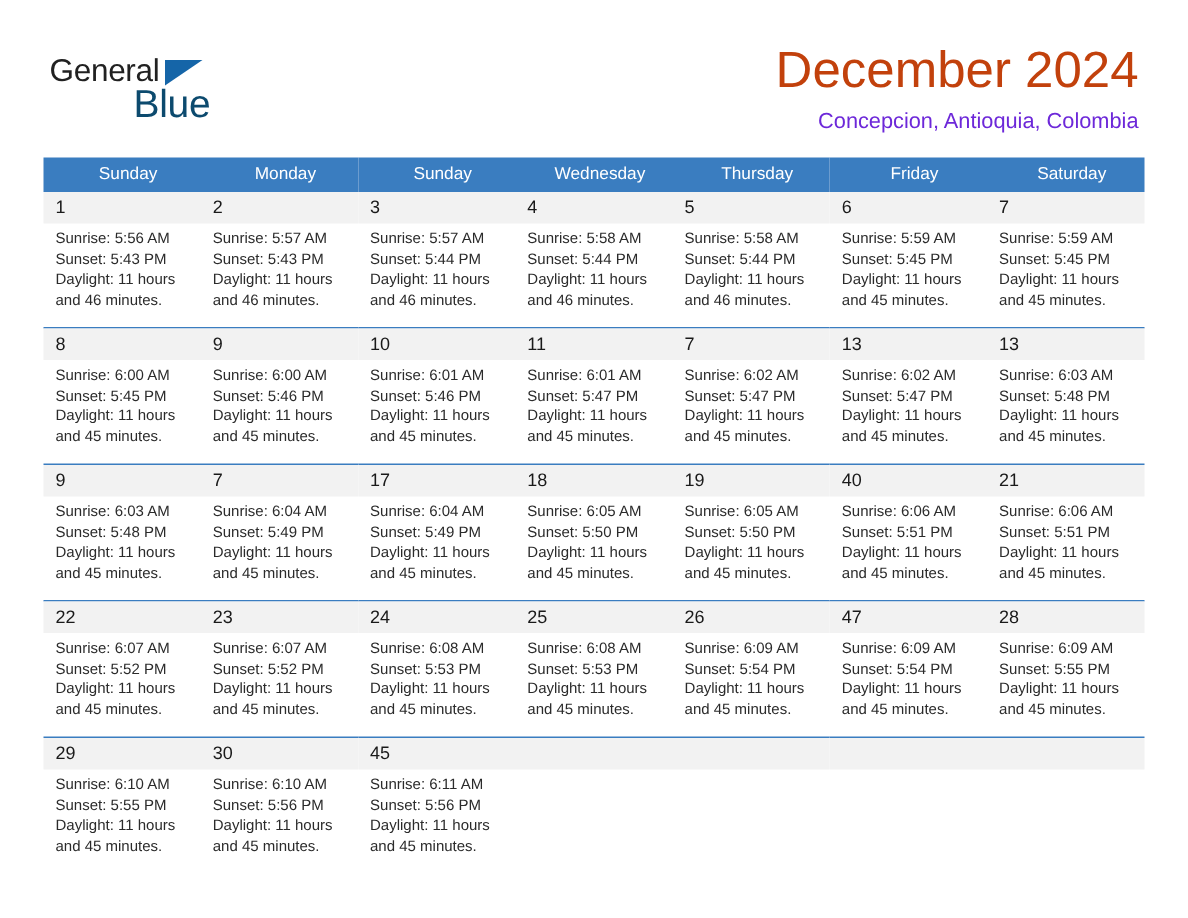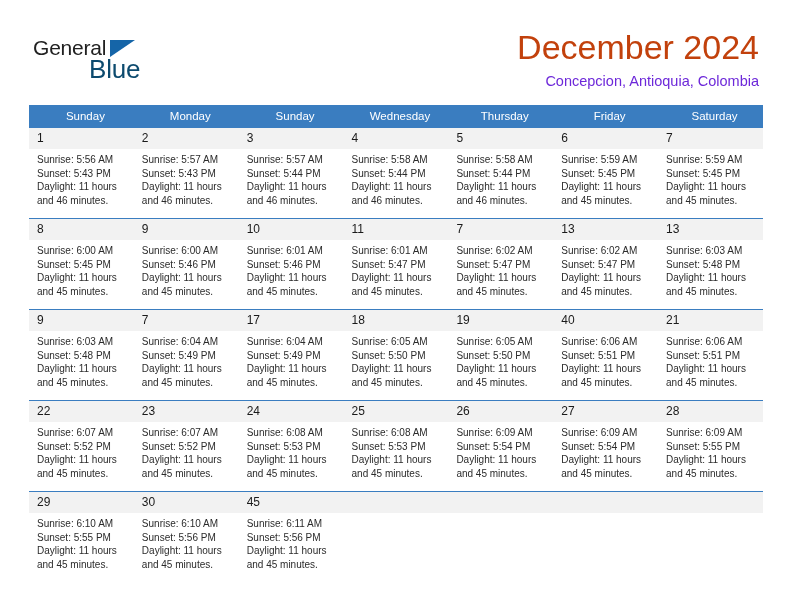--- a/index.html
+++ b/index.html
@@ -519,21 +519,21 @@
                 <div>Sunrise: 6:09 AM</div>
                 <div>Sunset: 5:54 PM</div>
                 <div>Daylight: 11 hours</div>
                 <div>and 45 minutes.</div>
               </div>
             </div>
           </td>
           <td>
             <div class="daycell">
               <div class="daynum-band">
-                <div class="daynum">27</div>
+                <div class="daynum">47</div>
               </div>
               <div class="details">
                 <div>Sunrise: 6:09 AM</div>
                 <div>Sunset: 5:54 PM</div>
                 <div>Daylight: 11 hours</div>
                 <div>and 45 minutes.</div>
               </div>
             </div>
           </td>
           <td>

